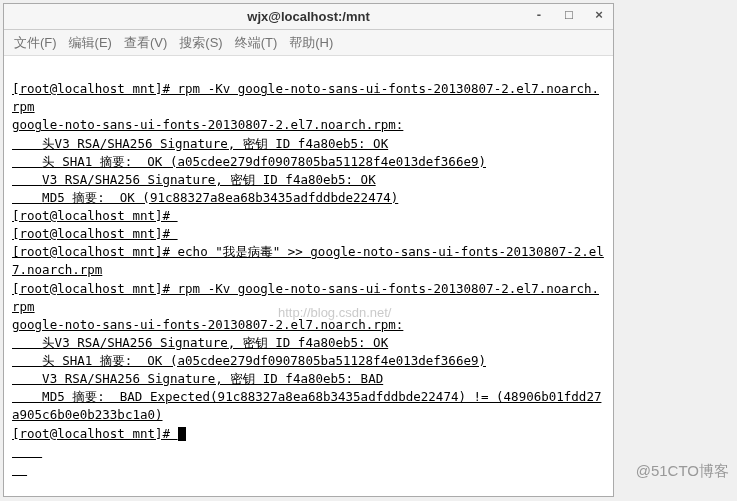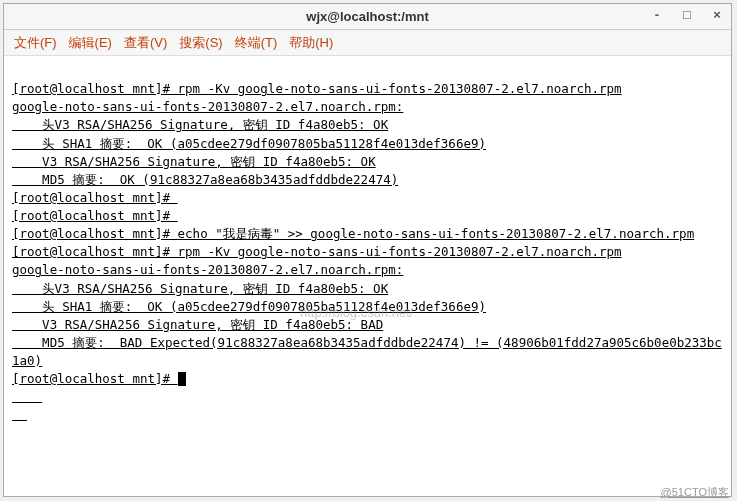--- a/index.html
+++ b/index.html
@@ -7,21 +7,21 @@
       font-family: sans-serif;
       background: #f0f0f0;
       width: 737px;
       height: 501px;
       overflow: hidden;
       position: relative;
     }
     .window {
       background: #ffffff;
       border: 1px solid #aaa;
-      width: 729px;
+      width: 611px;
       height: 494px;
       margin: 3px;
       display: flex;
       flex-direction: column;
     }
     .titlebar {
       display: flex;
       align-items: center;
       justify-content: center;
       position: relative;
@@ -49,21 +49,21 @@
       cursor: pointer;
       width: 16px;
       text-align: center;
       font-weight: bold;
     }
     .menubar {
       display: flex;
       gap: 12px;
       padding: 4px 10px;
       font-size: 13px;
-      color: #c2410c;
+      color: #737373;
       border-bottom: 1px solid #ddd;
       height: 26px;
       align-items: center;
       background: #f6f6f6;
     }
     .menu-item {
       cursor: pointer;
     }
     .terminal {
       flex: 1;
@@ -81,33 +81,32 @@
     .cursor {
       display: inline-block;
       width: 8px;
       height: 14px;
       background: #000;
       vertical-align: text-bottom;
     }
     .watermark {
       position: absolute;
       top: 248px;
-      left: 296px;
+      left: 274px;
       color: rgba(150,150,150,0.5);
       font-size: 13px;
       pointer-events: none;
       font-family: sans-serif;
     }
     .footer-mark {
       position: absolute;
       right: 8px;
-      bottom: 1px;
-      font-size: 11px;
+      bottom: 20px;
+      font-size: 15px;
       color: #999;
-      text-decoration: underline;
     }
   </style>
 </head>
 <body>
 
 <div class="window">
   <div class="titlebar">
     <span class="title">wjx@localhost:/mnt</span>
     <div class="window-controls">
       <span class="win-btn">-</span>

